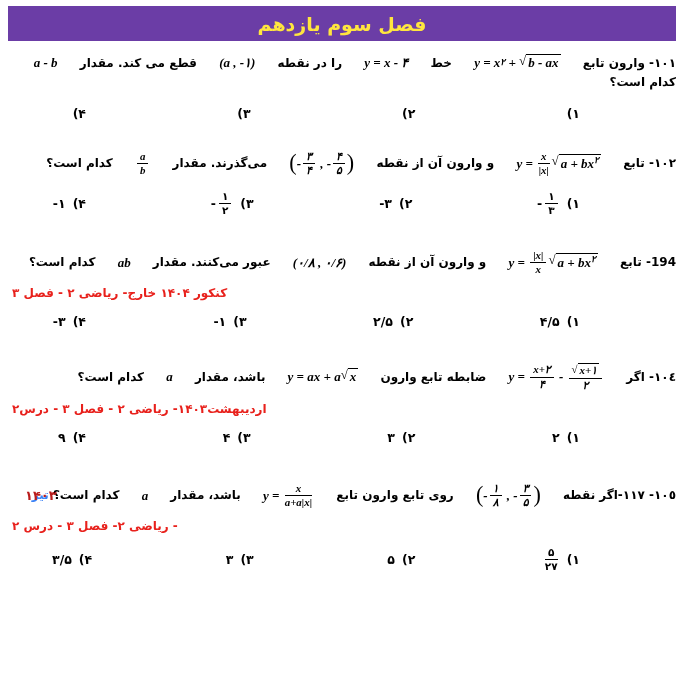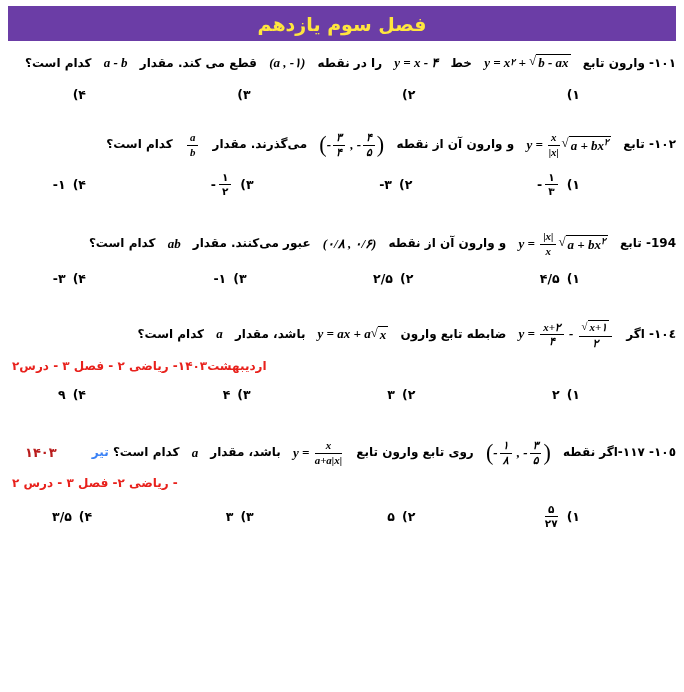--- a/index.html
+++ b/index.html
@@ -37,21 +37,21 @@
     display:flex;flex-direction:row-reverse;justify-content:space-between;
     align-items:center;margin-top:14px;padding-left:52px;padding-right:104px;
     font-weight:700;font-size:12.5px;
   }
   .option{display:inline-flex;align-items:center;gap:7px;direction:ltr;min-width:34px;justify-content:flex-end;}
   .opt-val{direction:ltr;display:inline-flex;align-items:center;gap:1px;font-weight:700;}
   .opt-num{direction:ltr;font-weight:700;}
   .math{
     direction:ltr;unicode-bidi:isolate;display:inline-flex;align-items:center;
     font-family:"Liberation Serif","DejaVu Serif",serif;font-style:italic;
-    font-weight:700;font-size:13px;vertical-align:middle;margin:0 8px;
+    font-weight:700;font-size:13px;vertical-align:middle;margin:0 18px;
   }
   .mtxt{white-space:pre;}
   sup{font-size:9px;font-weight:700;}
   .frac{
     display:inline-flex;flex-direction:column;text-align:center;vertical-align:middle;
     margin:0 2px;line-height:1.05;font-size:0.84em;
   }
   .frac .fnum{border-bottom:1.4px solid #000;padding:0 3px 1px 3px;display:block;}
   .frac .fden{padding-top:1px;display:block;}
   .sqrt{display:inline-flex;align-items:flex-start;}
@@ -176,20 +176,21 @@
           </span>
           <span class="sqrt">
             <span class="rad">√</span>
             <span class="rbody"><span class="mtxt">a + bx</span><sup>۲</sup></span>
           </span>
         </span><span> و وارون آن از نقطه </span><span class="math" dir="ltr">
           <span class="mtxt">(۰/۸ , ۰/۶)</span>
         </span><span> عبور می‌کنند. مقدار </span><span class="math" dir="ltr">
           <span class="mtxt">ab</span>
         </span><span> کدام است؟</span></div>
+      <div class="q-source">کنکور ۱۴۰۴ خارج- ریاضی ۲ - فصل ۳</div>
       <div class="q-options">
         <span class="option">
           <span class="opt-val" dir="ltr">
             <span class="mtxt">۴/۵</span>
           </span>
           <span class="opt-num" dir="ltr">(۱</span>
         </span>
         <span class="option">
           <span class="opt-val" dir="ltr">
             <span class="mtxt">۲/۵</span>

